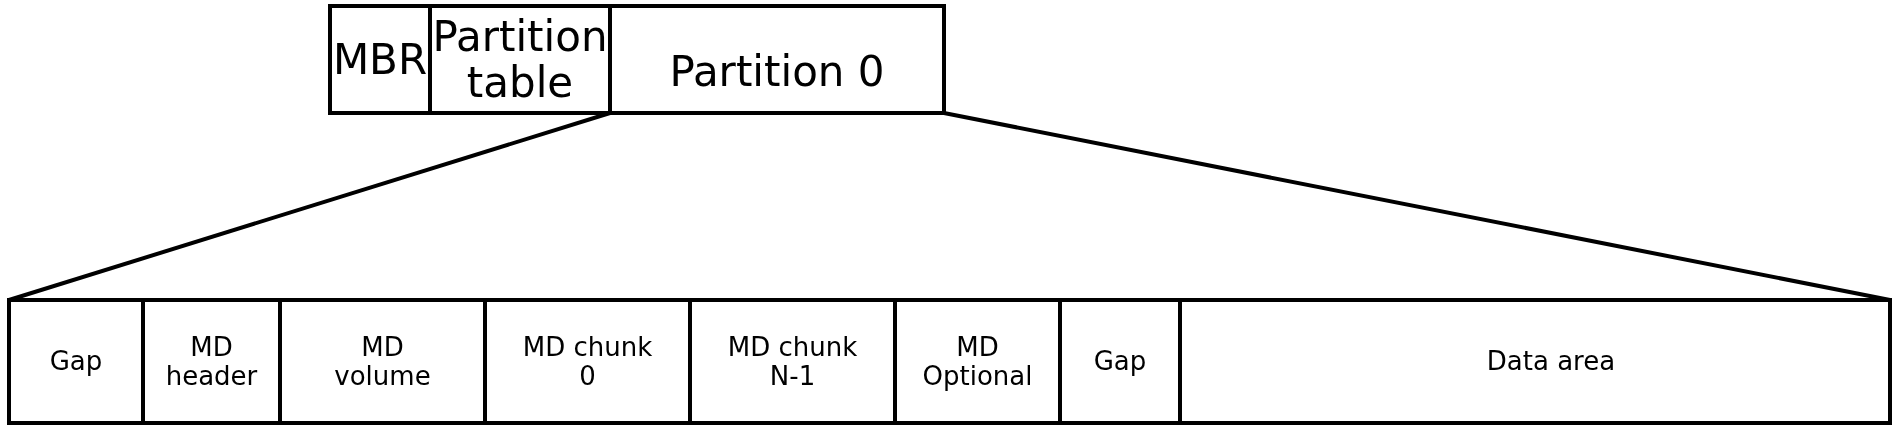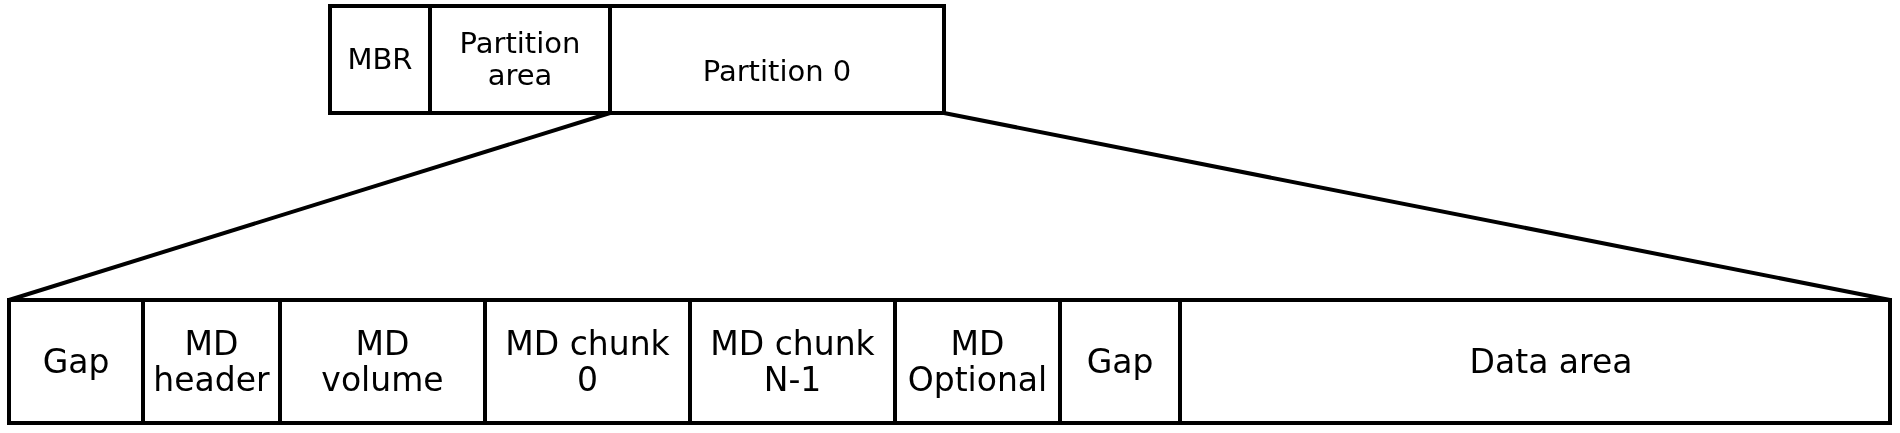--- a/index.html
+++ b/index.html
@@ -50,24 +50,24 @@
     color: #000000;
     font-family: "DejaVu Sans", sans-serif;
     font-size: 34px;
     line-height: 1.08;
     white-space: pre-line;
     pointer-events: none;
     box-sizing: border-box;
     padding: 0 2px;
   }
   .cell-label.top-row {
-    font-size: 29px;
+    font-size: 42px;
   }
   .cell-label.bottom-row {
-    font-size: 33px;
+    font-size: 26px;
   }
 </style>
 </head>
 <body>
 
 <div id="diagram-root">
 
   <svg class="diagram-svg" id="diagram-svg" viewBox="0 0 1900 433" xmlns="http://www.w3.org/2000/svg">
     <g id="connectors-group">
         <line class="connector-line" x1="610" y1="113" x2="9" y2="300"></line>
@@ -86,21 +86,21 @@
         <line class="divider-line" x1="690" y1="300" x2="690" y2="423"></line>
         <line class="divider-line" x1="895" y1="300" x2="895" y2="423"></line>
         <line class="divider-line" x1="1060" y1="300" x2="1060" y2="423"></line>
         <line class="divider-line" x1="1180" y1="300" x2="1180" y2="423"></line>
       </g>
   </svg>
 
   <div id="labels-layer">
       <div class="cell-label top-row" style="left: 330px; top: 6px; width: 100px; height: 107px;">MBR</div>
       <div class="cell-label top-row" style="left: 430px; top: 6px; width: 180px; height: 107px;">Partition
-area</div>
+table</div>
       <div class="cell-label top-row" style="left: 610px; top: 18px; width: 334px; height: 107px;">Partition 0</div>
       <div class="cell-label bottom-row" style="left: 9px; top: 300px; width: 134px; height: 123px;">Gap</div>
       <div class="cell-label bottom-row" style="left: 143px; top: 300px; width: 137px; height: 123px;">MD
 header</div>
       <div class="cell-label bottom-row" style="left: 280px; top: 300px; width: 205px; height: 123px;">MD
 volume</div>
       <div class="cell-label bottom-row" style="left: 485px; top: 300px; width: 205px; height: 123px;">MD chunk
 0</div>
       <div class="cell-label bottom-row" style="left: 690px; top: 300px; width: 205px; height: 123px;">MD chunk
 N-1</div>

